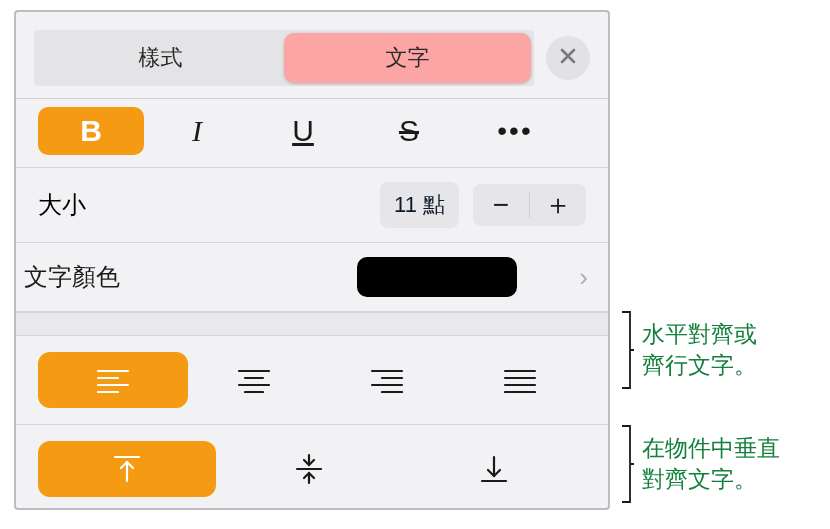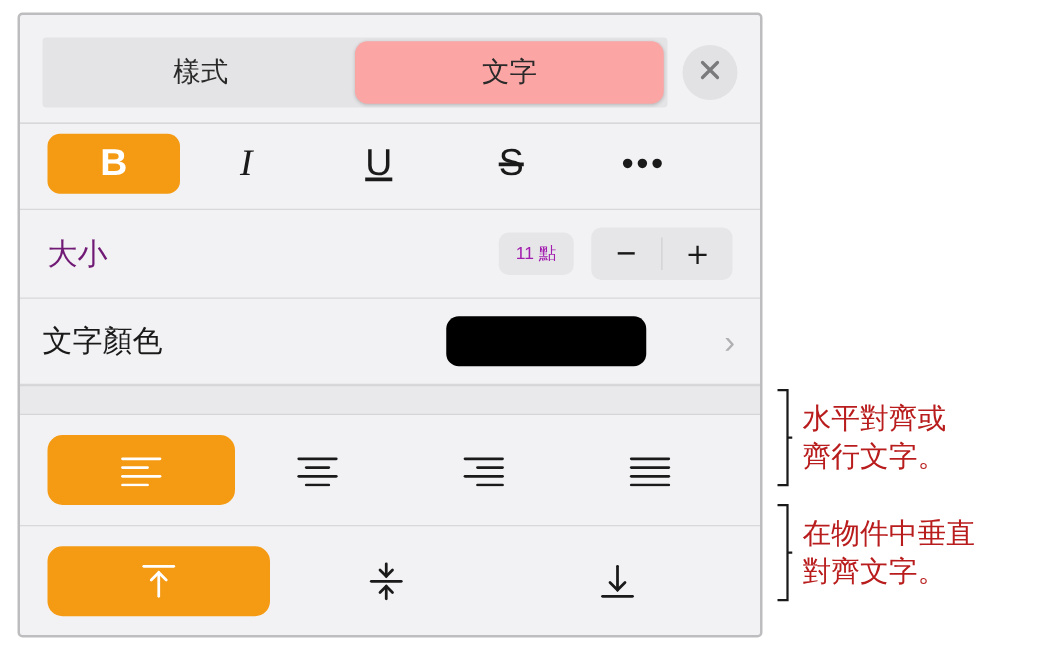--- a/index.html
+++ b/index.html
@@ -91,29 +91,29 @@
   }
   
   .size-row {
     display: flex;
     align-items: center;
     padding: 14px 22px;
     border-bottom: 1px solid #d8d8da;
   }
   .size-label {
     font-size: 24px;
-    color: #701a75;
+    color: #000000;
     flex: 1;
   }
   .size-value-box {
     background: #e6e6e8;
     border-radius: 8px;
     padding: 8px 14px;
-    font-size: 14px;
-    color: #a21caf;
+    font-size: 22px;
+    color: #0f172a;
     margin-right: 14px;
   }
   .stepper {
     display: flex;
     background: #e6e6e8;
     border-radius: 8px;
     overflow: hidden;
   }
   .stepper-btn {
     width: 56px;
@@ -127,21 +127,21 @@
   }
   .stepper-div {
     width: 1px;
     background: #cfcfd1;
     margin: 8px 0;
   }
   
   .color-row {
     display: flex;
     align-items: center;
-    padding: 14px 14px 14px 18px;
+    padding: 14px 14px 14px 8px;
     border-bottom: 1px solid #d8d8da;
     gap: 44px;
   }
   .color-label {
     font-size: 24px;
     color: #1a1a1a;
     flex: 1;
   }
   .color-swatch {
     width: 160px;
@@ -195,21 +195,21 @@
     left: 620px;
     display: flex;
     align-items: center;
   }
   .callout .bracket {
     flex: 0 0 auto;
   }
   .callout .text {
     font-size: 23px;
     line-height: 1.35;
-    color: #b91c1c;
+    color: #15803d;
     margin-left: 8px;
     white-space: nowrap;
   }
 </style>
 </head>
 <body>
 
 <div class="panel">
 
   <div class="tabs">
@@ -331,18 +331,18 @@
 
 </div>
 
 <div class="callout" style="top:310px">
   <svg class="bracket" width="14" height="80" viewBox="0 0 14 80">
     <path d="M2 2 L10 2 L10 78 L2 78 M10 40 L14 40" stroke="#1a1a1a" stroke-width="1.8" fill="none"></path>
   </svg>
   <div class="text">水平對齊或<br>齊行文字。</div>
 </div>
 
-<div class="callout" style="top:402px">
+<div class="callout" style="top:424px">
   <svg class="bracket" width="14" height="80" viewBox="0 0 14 80">
     <path d="M2 2 L10 2 L10 78 L2 78 M10 40 L14 40" stroke="#1a1a1a" stroke-width="1.8" fill="none"></path>
   </svg>
   <div class="text">在物件中垂直<br>對齊文字。</div>
 </div>
 
 </body></html>

